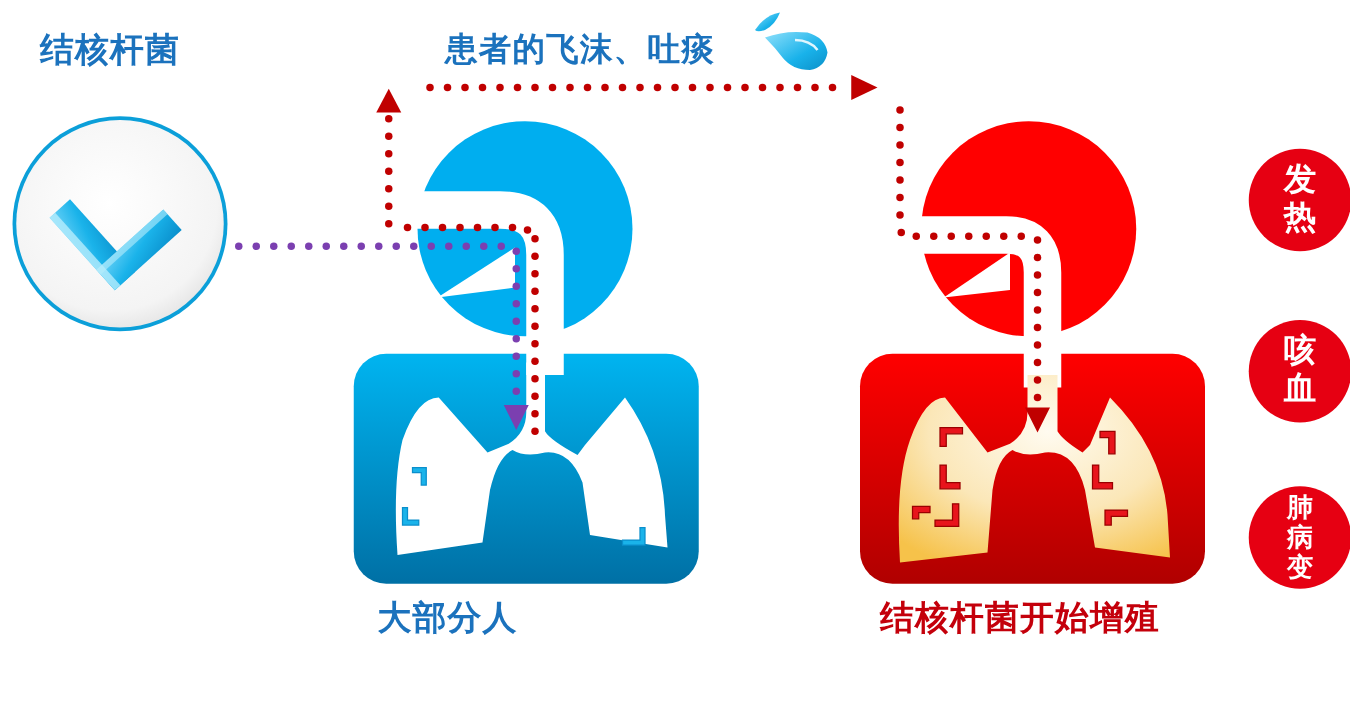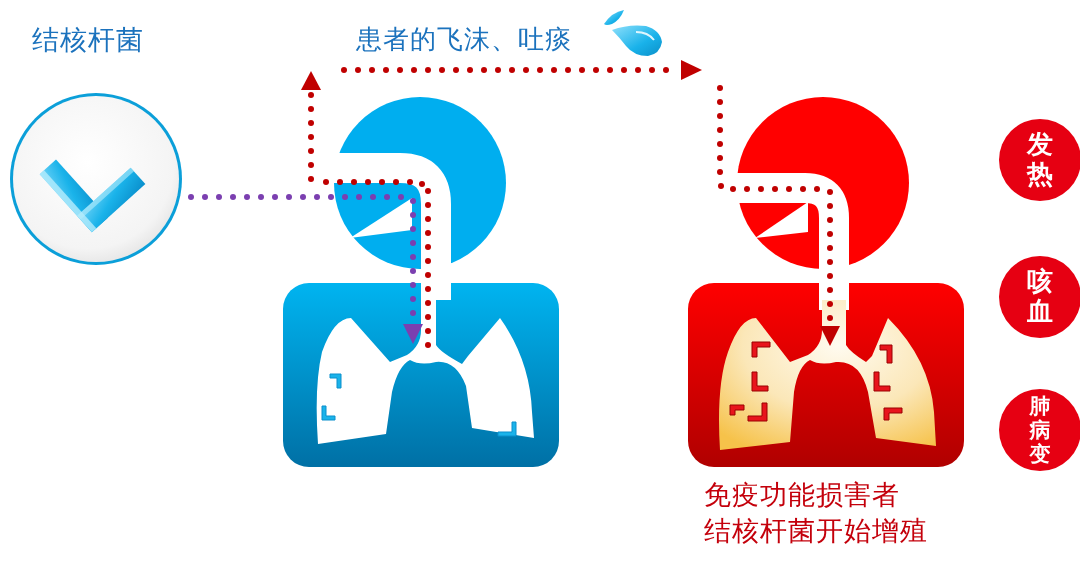--- a/index.html
+++ b/index.html
@@ -1,18 +1,18 @@
 <!DOCTYPE html>
 <html><head>
 <meta charset="utf-8">
 <style>
   html, body { margin: 0; padding: 0; background: #ffffff; }
   body { width: 1080px; height: 563px; position: relative; overflow: hidden; font-family: "DejaVu Sans", "Liberation Sans", sans-serif; }
   .canvas { position: absolute; left: 0; top: 0; width: 1080px; height: 563px; }
-  .label { position: absolute; font-weight: normal; white-space: nowrap; letter-spacing: 1px; }
+  .label { position: absolute; font-weight: bold; white-space: nowrap; letter-spacing: 1px; }
   .title-left { left: 32px; top: 22px; font-size: 27px; color: #1b72bd; }
   .title-top { left: 356px; top: 22px; font-size: 26px; color: #1b72bd; }
   .caption { font-size: 27px; line-height: 36px; }
   .caption-blue { left: 302px; top: 477px; color: #1b72bd; }
   .caption-red { left: 704px; top: 477px; color: #c4000b; }
   .symptom { position: absolute; width: 82px; height: 82px; border-radius: 50%; background: #e60012; display: flex; flex-direction: column; align-items: center; justify-content: center; color: #ffffff; font-weight: bold; }
   .symptom span { display: block; line-height: 1.15; }
   .s-big { font-size: 26px; }
   .s-small { font-size: 21px; }
 </style>
@@ -234,24 +234,24 @@
     <path d="M604,24 Q612,12 624,10 Q620,20 612,24 Q606,26 604,24 Z" fill="url(#dropG)"></path>
     <path d="M612,30 Q628,24 646,26 Q660,30 662,42 Q660,54 648,56 Q634,56 626,46 Q620,38 612,30 Z" fill="url(#dropG)"></path>
     <path d="M636,32 Q648,32 654,40" stroke="#dff6fe" stroke-width="2" fill="none"></path>
   </g>
 </svg>
 
 <div class="label title-left">结核杆菌</div>
 <div class="label title-top">患者的飞沫、吐痰</div>
 
 <div class="label caption caption-blue">
+  <div>大部分人</div>
 </div>
 
 <div class="label caption caption-red">
-  <div>免疫功能损害者</div>
   <div>结核杆菌开始增殖</div>
 </div>
 
 <div class="symptom s-big" style="left:999px; top:119px;">
   <span>发</span>
   <span>热</span>
 </div>
 <div class="symptom s-big" style="left:999px; top:256px;">
   <span>咳</span>
   <span>血</span>

